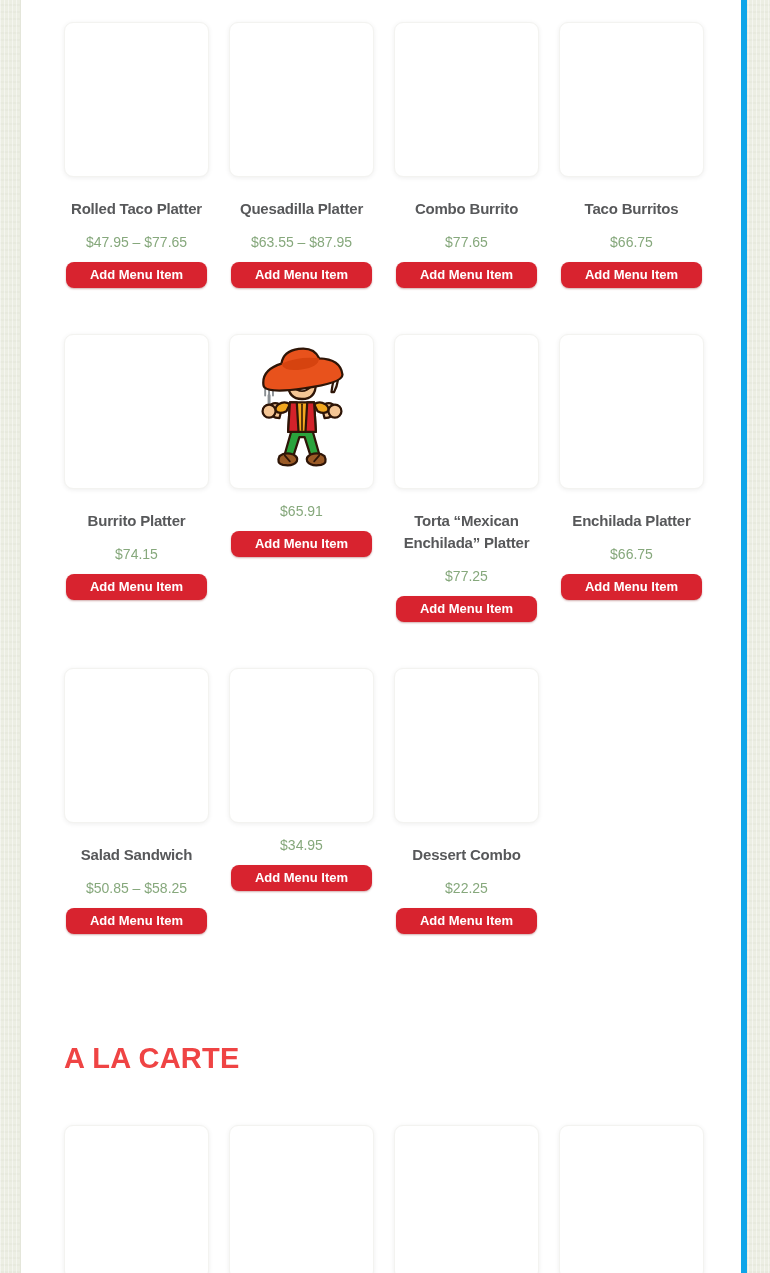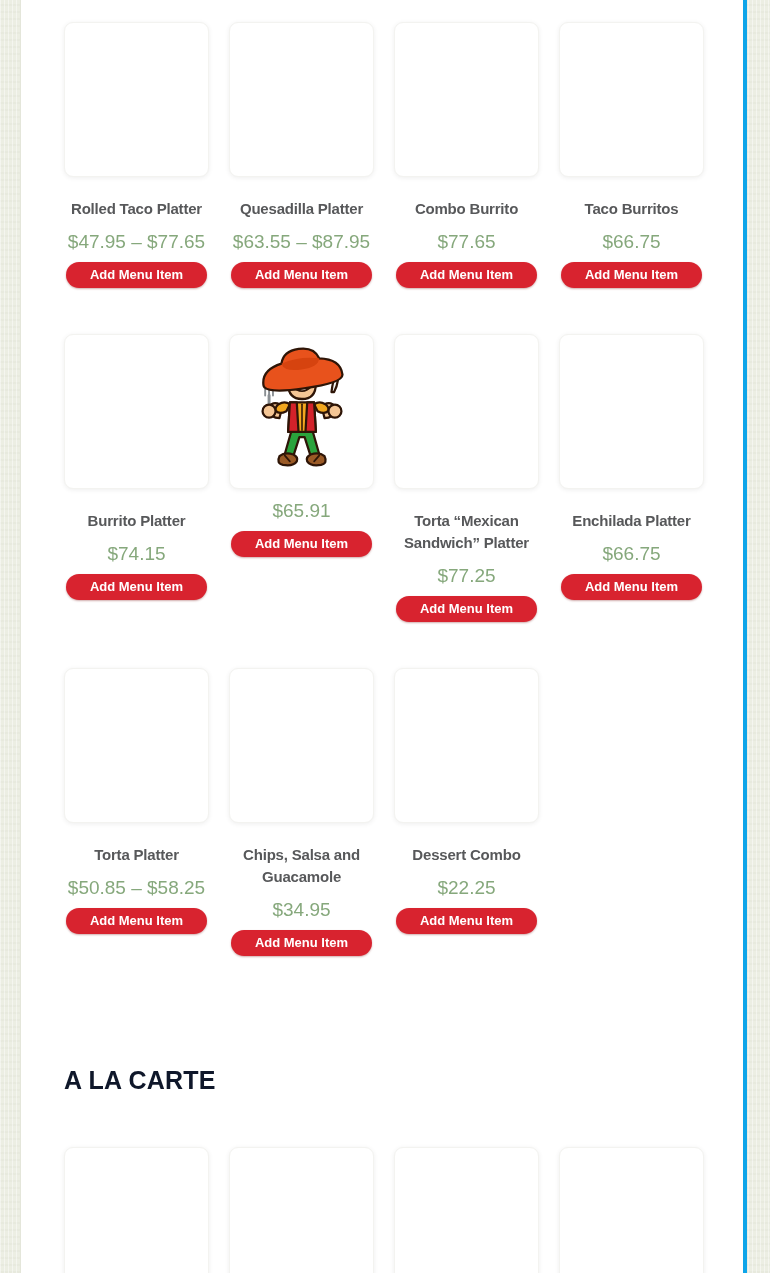--- a/index.html
+++ b/index.html
@@ -10,21 +10,21 @@
     background-color: #eceee3;
     background-image:
       repeating-linear-gradient(90deg, rgba(255,255,255,.45) 0 1px, rgba(255,255,255,0) 1px 4px),
       repeating-linear-gradient(0deg, rgba(215,218,203,.22) 0 2px, rgba(215,218,203,0) 2px 7px);
   }
   .page { width: 770px; height: 1273px; }
   .content {
     width: 727px; height: 100%; margin-left: 20px;
     background: #ffffff;
     border-left: 1px solid #e4e6da;
-    border-right: 4px solid #0ea5e9;
+    border-right: 6px solid #0ea5e9;
     padding: 22px 42px 0 43px;
   }
   .menu-section { }
   .grid {
     display: grid;
     grid-template-columns: repeat(4, 145px);
     column-gap: 20px;
     row-gap: 46px;
     align-items: start;
   }
@@ -44,42 +44,42 @@
   }
   .ptitle {
     margin: 21px -8px 0;
     font-size: 15px; line-height: 22px; font-weight: bold;
     letter-spacing: -0.2px;
     color: #57585a;
     cursor: pointer;
   }
   .pprice {
     margin-top: 13px;
-    font-size: 19px; line-height: 18px;
+    font-size: 14px; line-height: 18px;
     color: #86a87c;
   }
   .add-btn {
     margin-top: 11px;
     display: inline-block;
     background: #d8232f;
     color: #ffffff;
     font-size: 13px; font-weight: bold; line-height: 16px;
     padding: 5px 24px;
-    border-radius: 13px;
+    border-radius: 8px;
     box-shadow: 0 1px 2px rgba(120,20,20,.35);
     cursor: pointer;
     text-decoration: none;
     white-space: nowrap;
   }
   .section-heading {
     margin: 109px 0 52px 0;
-    font-size: 25px; line-height: 30px;
+    font-size: 29px; line-height: 30px;
     font-weight: bold;
     letter-spacing: 0.2px;
-    color: #0f172a;
+    color: #ef4444;
   }
   .mascot { width: 104px; height: 132px; }
 </style>
 </head>
 <body>
 
 <div class="page">
   <div class="content" id="content">
       <section class="menu-section">
 
@@ -155,39 +155,38 @@
       <circle cx="22" cy="74" r="7.5" fill="#f5c695"></circle>
       <circle cx="98" cy="74" r="7.5" fill="#f5c695"></circle>
     </g>
   </svg>
             </a>
     <div class="pprice">$65.91</div>
     <a class="add-btn">Add Menu Item</a>
   </div>
           <div class="product">
     <a class="thumb"></a>
-    <h3 class="ptitle">Torta “Mexican Sandwich” Platter</h3>
+    <h3 class="ptitle">Torta “Mexican Enchilada” Platter</h3>
     <div class="pprice">$77.25</div>
     <a class="add-btn">Add Menu Item</a>
   </div>
           <div class="product">
     <a class="thumb"></a>
     <h3 class="ptitle">Enchilada Platter</h3>
     <div class="pprice">$66.75</div>
     <a class="add-btn">Add Menu Item</a>
   </div>
           <div class="product">
     <a class="thumb"></a>
-    <h3 class="ptitle">Torta Platter</h3>
+    <h3 class="ptitle">Salad Sandwich</h3>
     <div class="pprice">$50.85 – $58.25</div>
     <a class="add-btn">Add Menu Item</a>
   </div>
           <div class="product">
     <a class="thumb"></a>
-    <h3 class="ptitle">Chips, Salsa and Guacamole</h3>
     <div class="pprice">$34.95</div>
     <a class="add-btn">Add Menu Item</a>
   </div>
           <div class="product">
     <a class="thumb"></a>
     <h3 class="ptitle">Dessert Combo</h3>
     <div class="pprice">$22.25</div>
     <a class="add-btn">Add Menu Item</a>
   </div>
         </div>

